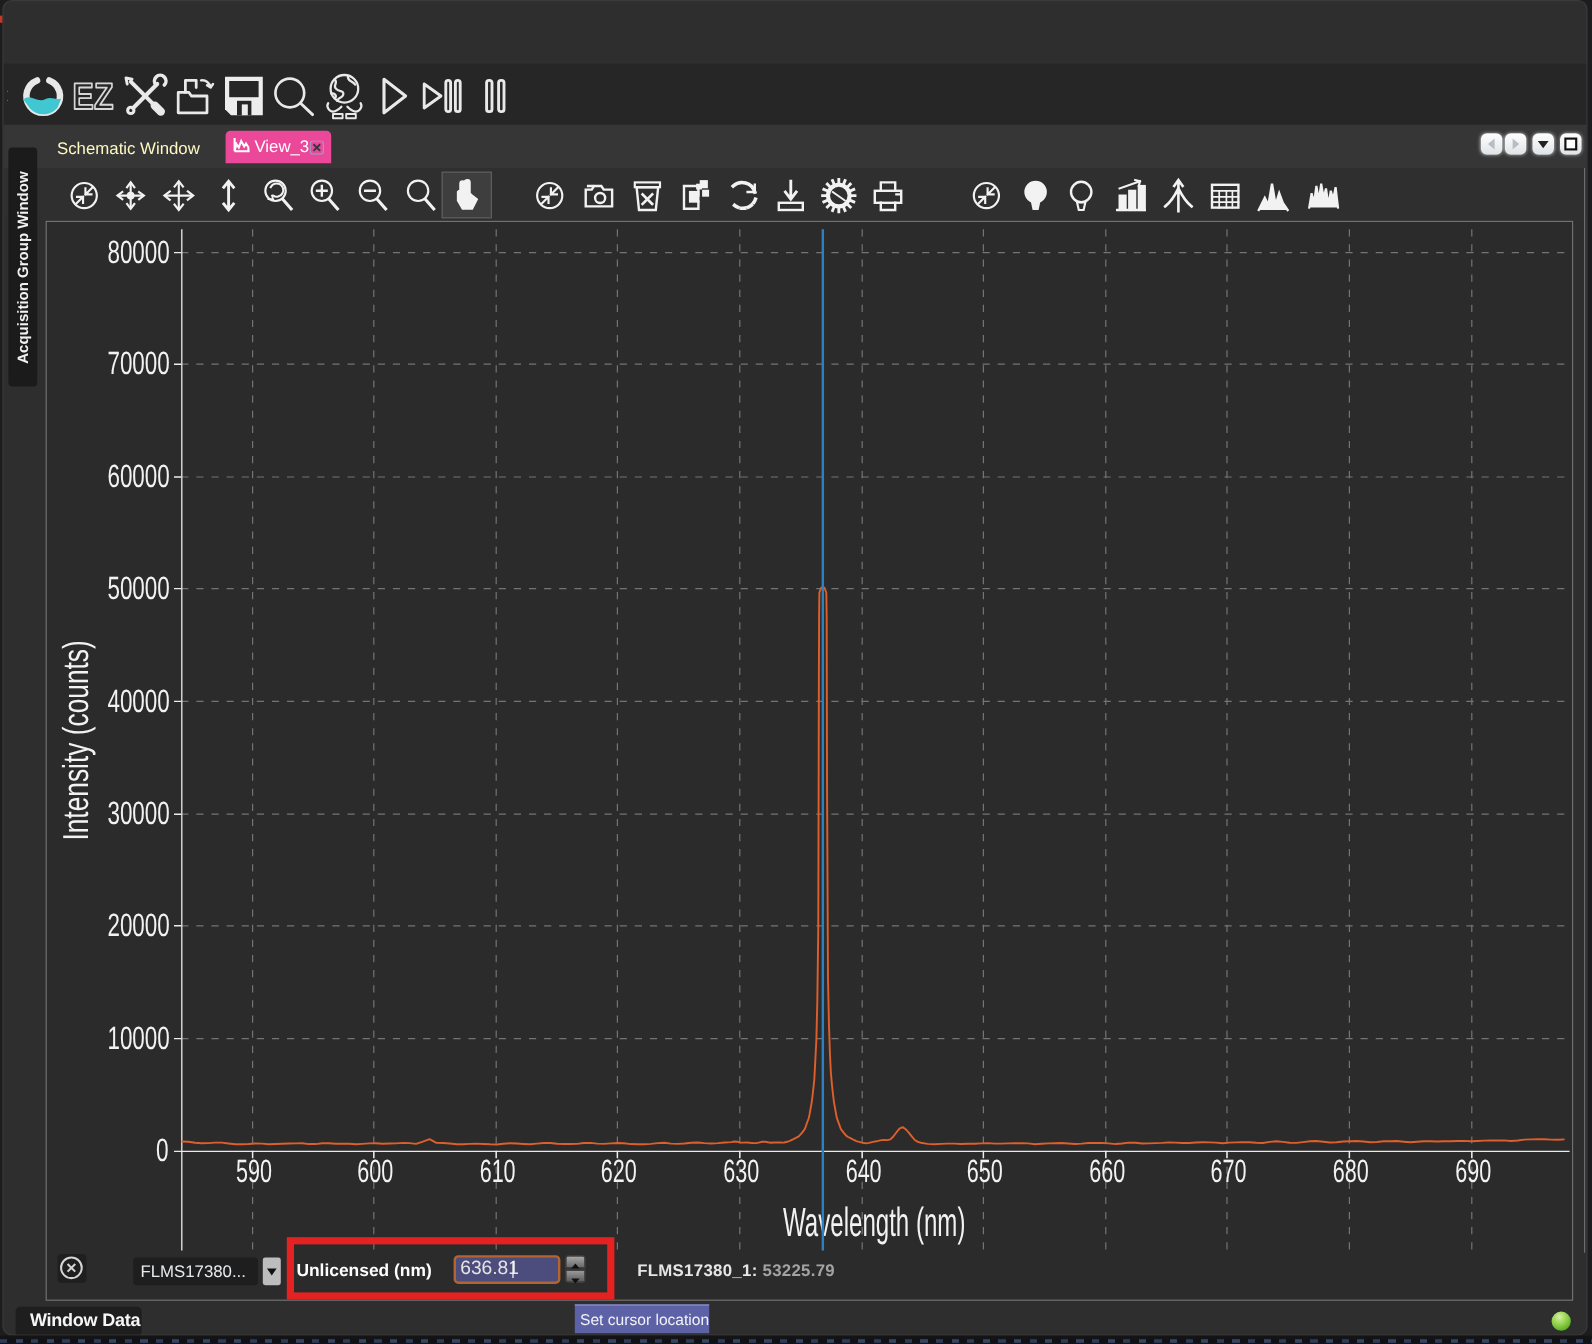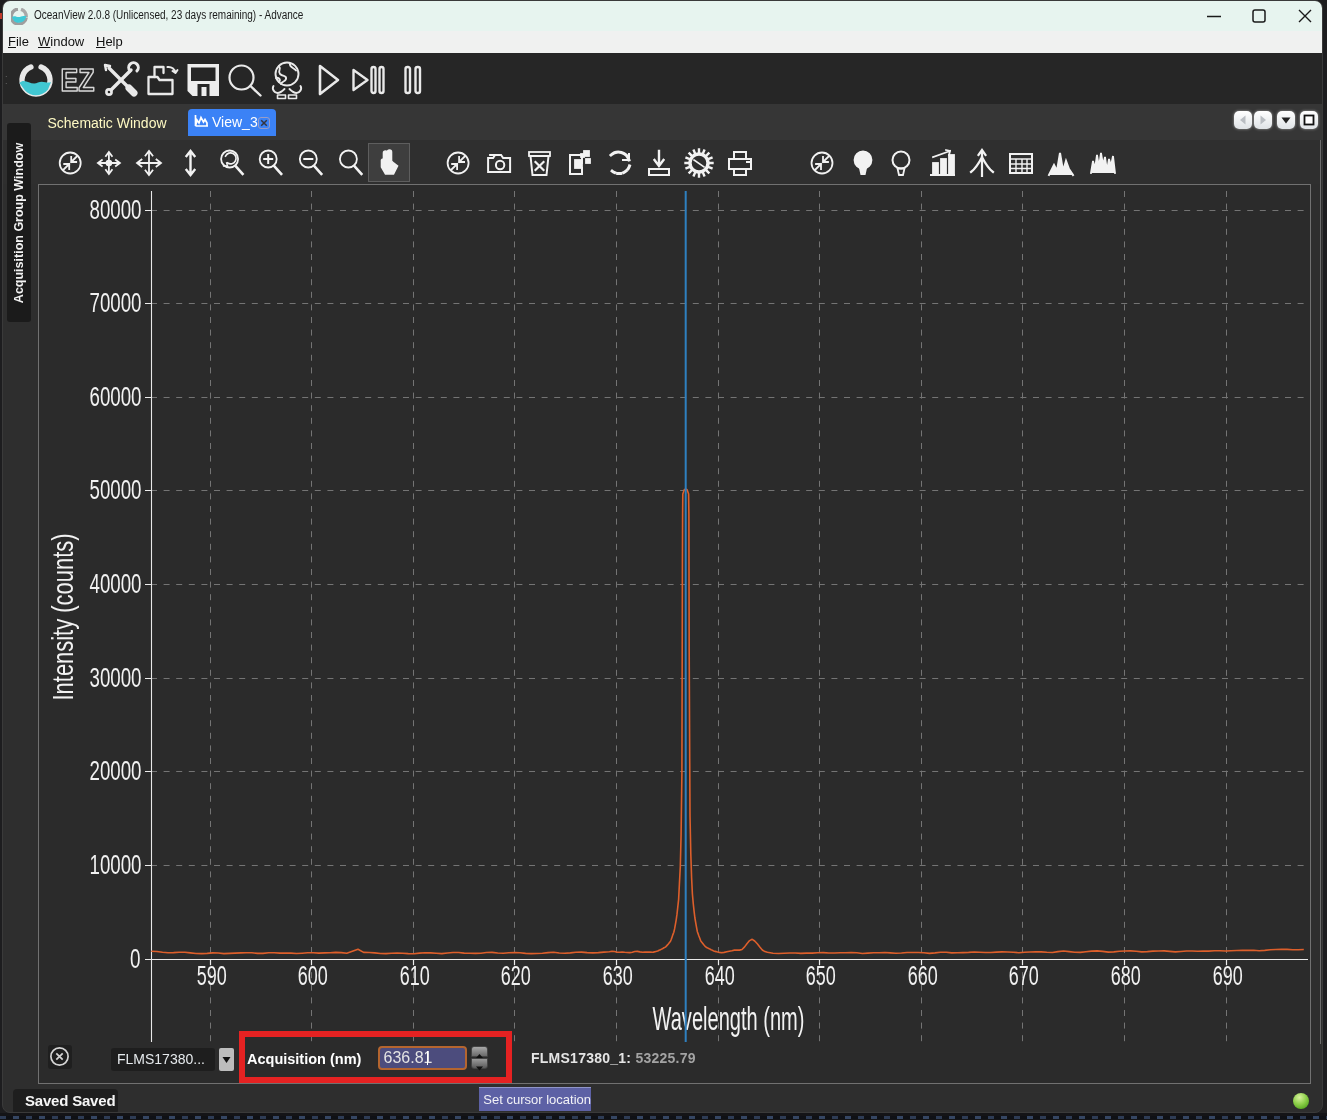--- a/index.html
+++ b/index.html
@@ -19,53 +19,31 @@
 #tabstrip { position:absolute; left:0; top:103px; width:100%; height:36px; background:#363636; }
 #charttools { position:absolute; left:0; top:139px; width:100%; height:44px; background:#2f2f2f; }
 #chartpanel { position:absolute; left:35px; top:183px; width:1273px; height:900px; background:#2b2b2b; border:1px solid #717171; }
 .wbtn { position:absolute; top:0; width:16px; height:30px; }
 #sidetab { position:absolute; left:4px; top:122px; width:24px; height:199px; background:#1b1b1b; border-radius:3px; }
 #sidetab div {
   position:absolute; left:50%; top:50%;
   transform: translate(-50%,-50%) rotate(-90deg);
   white-space:nowrap; font-size:12.5px; font-weight:bold; color:#f2f2f2;
 }
-.tab3 { position:absolute; left:185px; top:5px; width:88px; height:27px; background:#3b82f6; border-radius:4px 4px 0 0; }
+.tab3 { position:absolute; left:185px; top:5px; width:88px; height:27px; background:#ec4899; border-radius:4px 4px 0 0; }
 .navbtn { position:absolute; top:7px; width:18px; height:18px; border-radius:5px;
   background:linear-gradient(#ffffff,#dfe3e6); box-shadow:0 0 3px rgba(255,255,255,0.55);
   text-align:center; }
 .ctrl { position:absolute; }
 </style>
 </head>
 <body>
 <div id="win">
 
-  <div id="titlebar">
-    <svg class="abs" style="left:8px;top:7px" width="17" height="17">
-      <path d="M 7,1.1 A 7.5 7.5 0 1 0 15.2,9.5" stroke="#9e9e9e" stroke-width="3.4" fill="none"></path>
-      <path d="M 10,1.3 A 7.5 7.5 0 0 1 15.2,9" stroke="#a8a8a8" stroke-width="3.4" fill="none"></path>
-      <path d="M 1,9.5 C 3.5,6.5 6.5,10.5 10,8.5 C 12.5,7.2 14,8.5 15.5,8 L 14,11.5 C 11.5,15 6,16 3,13 Z" fill="#3fc9d6"></path>
-    </svg>
-    <div id="title-text">OceanView 2.0.8 (Unlicensed, 23 days remaining) - Advance</div>
-    <svg class="wbtn" style="left:1202px" width="18" height="30">
-        <path d="M 2,15.5 H 16" stroke="#1a1a1a" stroke-width="1.4"></path>
-      </svg>
-    <svg class="wbtn" style="left:1247px" width="18" height="30">
-        <rect x="3" y="9" width="12" height="12" rx="2" stroke="#1a1a1a" stroke-width="1.5" fill="none"></rect>
-      </svg>
-    <svg class="wbtn" style="left:1293px" width="18" height="30">
-        <path d="M 3,9 L 15,21 M 15,9 L 3,21" stroke="#1a1a1a" stroke-width="1.4" fill="none"></path>
-      </svg>
-  </div>
-
-  <div id="menubar">
-    <span style="left:5px"><u>F</u>ile</span>
-    <span style="left:35px"><u>W</u>indow</span>
-    <span style="left:93px"><u>H</u>elp</span>
-  </div>
+
 
   <div id="toolbar">
     <div class="abs" style="left:2px;top:18px;width:3px;height:14px;color:#6a6a6a;font-size:9px;line-height:7px">.<br>.</div>
   </div>
   <svg width="450" height="50" style="position:absolute;left:12px;top:54px">
 <g stroke="#e9e9e9" stroke-width="2.3" fill="none" stroke-linecap="round" stroke-linejoin="round">
 <g transform="translate(21,25)">
 <path d="M 5.1,-13 A 14 14 0 1 1 -5.1,-13" stroke="#e8e8e8" stroke-width="5.4" fill="none"></path>
 <path d="M -16.5,3 C -11,-3 -5,6.5 2,2.5 C 7,0 11.5,4 15,2 L 12,9.5 C 6.5,16.5 -5,17.5 -11,10.5 Z" fill="#41c7d2" stroke="none"></path>
 </g>
@@ -308,40 +286,40 @@
         <circle cx="11.5" cy="11.5" r="8.6" stroke="#d4d4d4" stroke-width="1.7" fill="none"></circle>
         <path d="M 8.3,8.3 L 14.7,14.7 M 14.7,8.3 L 8.3,14.7" stroke="#d4d4d4" stroke-width="1.7"></path>
       </svg>
   </div>
   <div class="ctrl" style="left:108px;top:1047px;width:104px;height:23px;background:#1e1e1e;border-radius:3px;color:#e6eaed;font-size:14px;line-height:22px;padding-left:6px">FLMS17380...</div>
   <div class="ctrl" style="left:216px;top:1047px;width:15px;height:23px;background:#bdbdbd;border-radius:2px">
     <svg width="15" height="23">
         <path d="M 3.5,9 H 11.5 L 7.5,15 Z" fill="#111"></path>
       </svg>
   </div>
-  <div class="ctrl" style="left:244px;top:1048px;height:21px;line-height:21px;font-weight:bold;font-size:14.5px;color:#ffffff">Acquisition (nm)</div>
+  <div class="ctrl" style="left:244px;top:1048px;height:21px;line-height:21px;font-weight:bold;font-size:14.5px;color:#ffffff">Unlicensed (nm)</div>
   <div class="ctrl" style="left:374.5px;top:1045px;width:89px;height:24px;background:#4c4c7d;border:2px solid #b4652f;border-radius:4px">
     <div class="abs" style="left:4px;top:0;height:20px;line-height:20px;font-size:16px;color:#e4e4e4">636.81</div>
     <div class="abs" style="left:47px;top:3px;width:1.5px;height:14px;background:#ffffff"></div>
   </div>
   <div class="ctrl" style="left:468px;top:1045px;width:17px;height:11px;background:linear-gradient(#a8a8a8,#6a6a6a);border-radius:3px 3px 0 0;border:1px solid #444">
     <svg width="15" height="9">
         <path d="M 4,6 L 7.5,2 L 11,6 Z" fill="#111"></path>
       </svg>
   </div>
   <div class="ctrl" style="left:468px;top:1057px;width:17px;height:11px;background:linear-gradient(#9a9a9a,#5a5a5a);border-radius:0 0 3px 3px;border:1px solid #444">
     <svg width="15" height="9">
         <path d="M 4,2.5 L 7.5,6.5 L 11,2.5 Z" fill="#111"></path>
       </svg>
   </div>
   <div class="ctrl" style="left:528px;top:1047px;height:21px;line-height:21px;font-weight:bold;font-size:14px;letter-spacing:0.25px"><span style="color:#e5e5e5">FLMS17380_1:</span> <span style="color:#a3a3a3">53225.79</span></div>
 
   <div class="ctrl" style="left:235.5px;top:1029.5px;width:273.5px;height:52.5px;border:6px solid #e52222"></div>
 
   <div class="ctrl" style="left:10px;top:1088px;width:105px;height:25px;background:#1e1e1e;border-radius:4px"></div>
-  <div class="ctrl" style="left:22px;top:1089px;height:22px;line-height:22px;font-weight:bold;font-size:15px;color:#f6f6f6;letter-spacing:-0.2px">Saved Saved</div>
+  <div class="ctrl" style="left:22px;top:1089px;height:22px;line-height:22px;font-weight:bold;font-size:15px;color:#f6f6f6;letter-spacing:-0.2px">Window Data</div>
   <div class="ctrl" style="left:476px;top:1086px;width:112px;height:24px;background:#5d61a5;border-top:1px solid #9095c8;color:#f2f2f6;font-size:13px;text-align:right;line-height:23px">Set cursor location</div>
   <div class="ctrl" style="left:1290px;top:1092px;width:16px;height:16px;border-radius:50%;background:radial-gradient(circle at 40% 28%, #d8f19e 0%, #8ed04b 45%, #5cab24 78%, #4a8f1a 100%);"></div>
 </div>
 
 <div class="abs" style="left:0;top:1113px;width:1327px;height:7px;background:#141417"></div>
 <div class="abs" style="left:0;top:1115.5px;width:1327px;height:3px;background:repeating-linear-gradient(90deg,#2e3c55 0 6px,#0f1116 6px 13px,#354663 13px 19px,#0f1116 19px 26px)"></div>
 <div class="abs" style="left:0;top:13px;width:2px;height:6px;background:#c03a2a"></div>
 
 </body></html>

